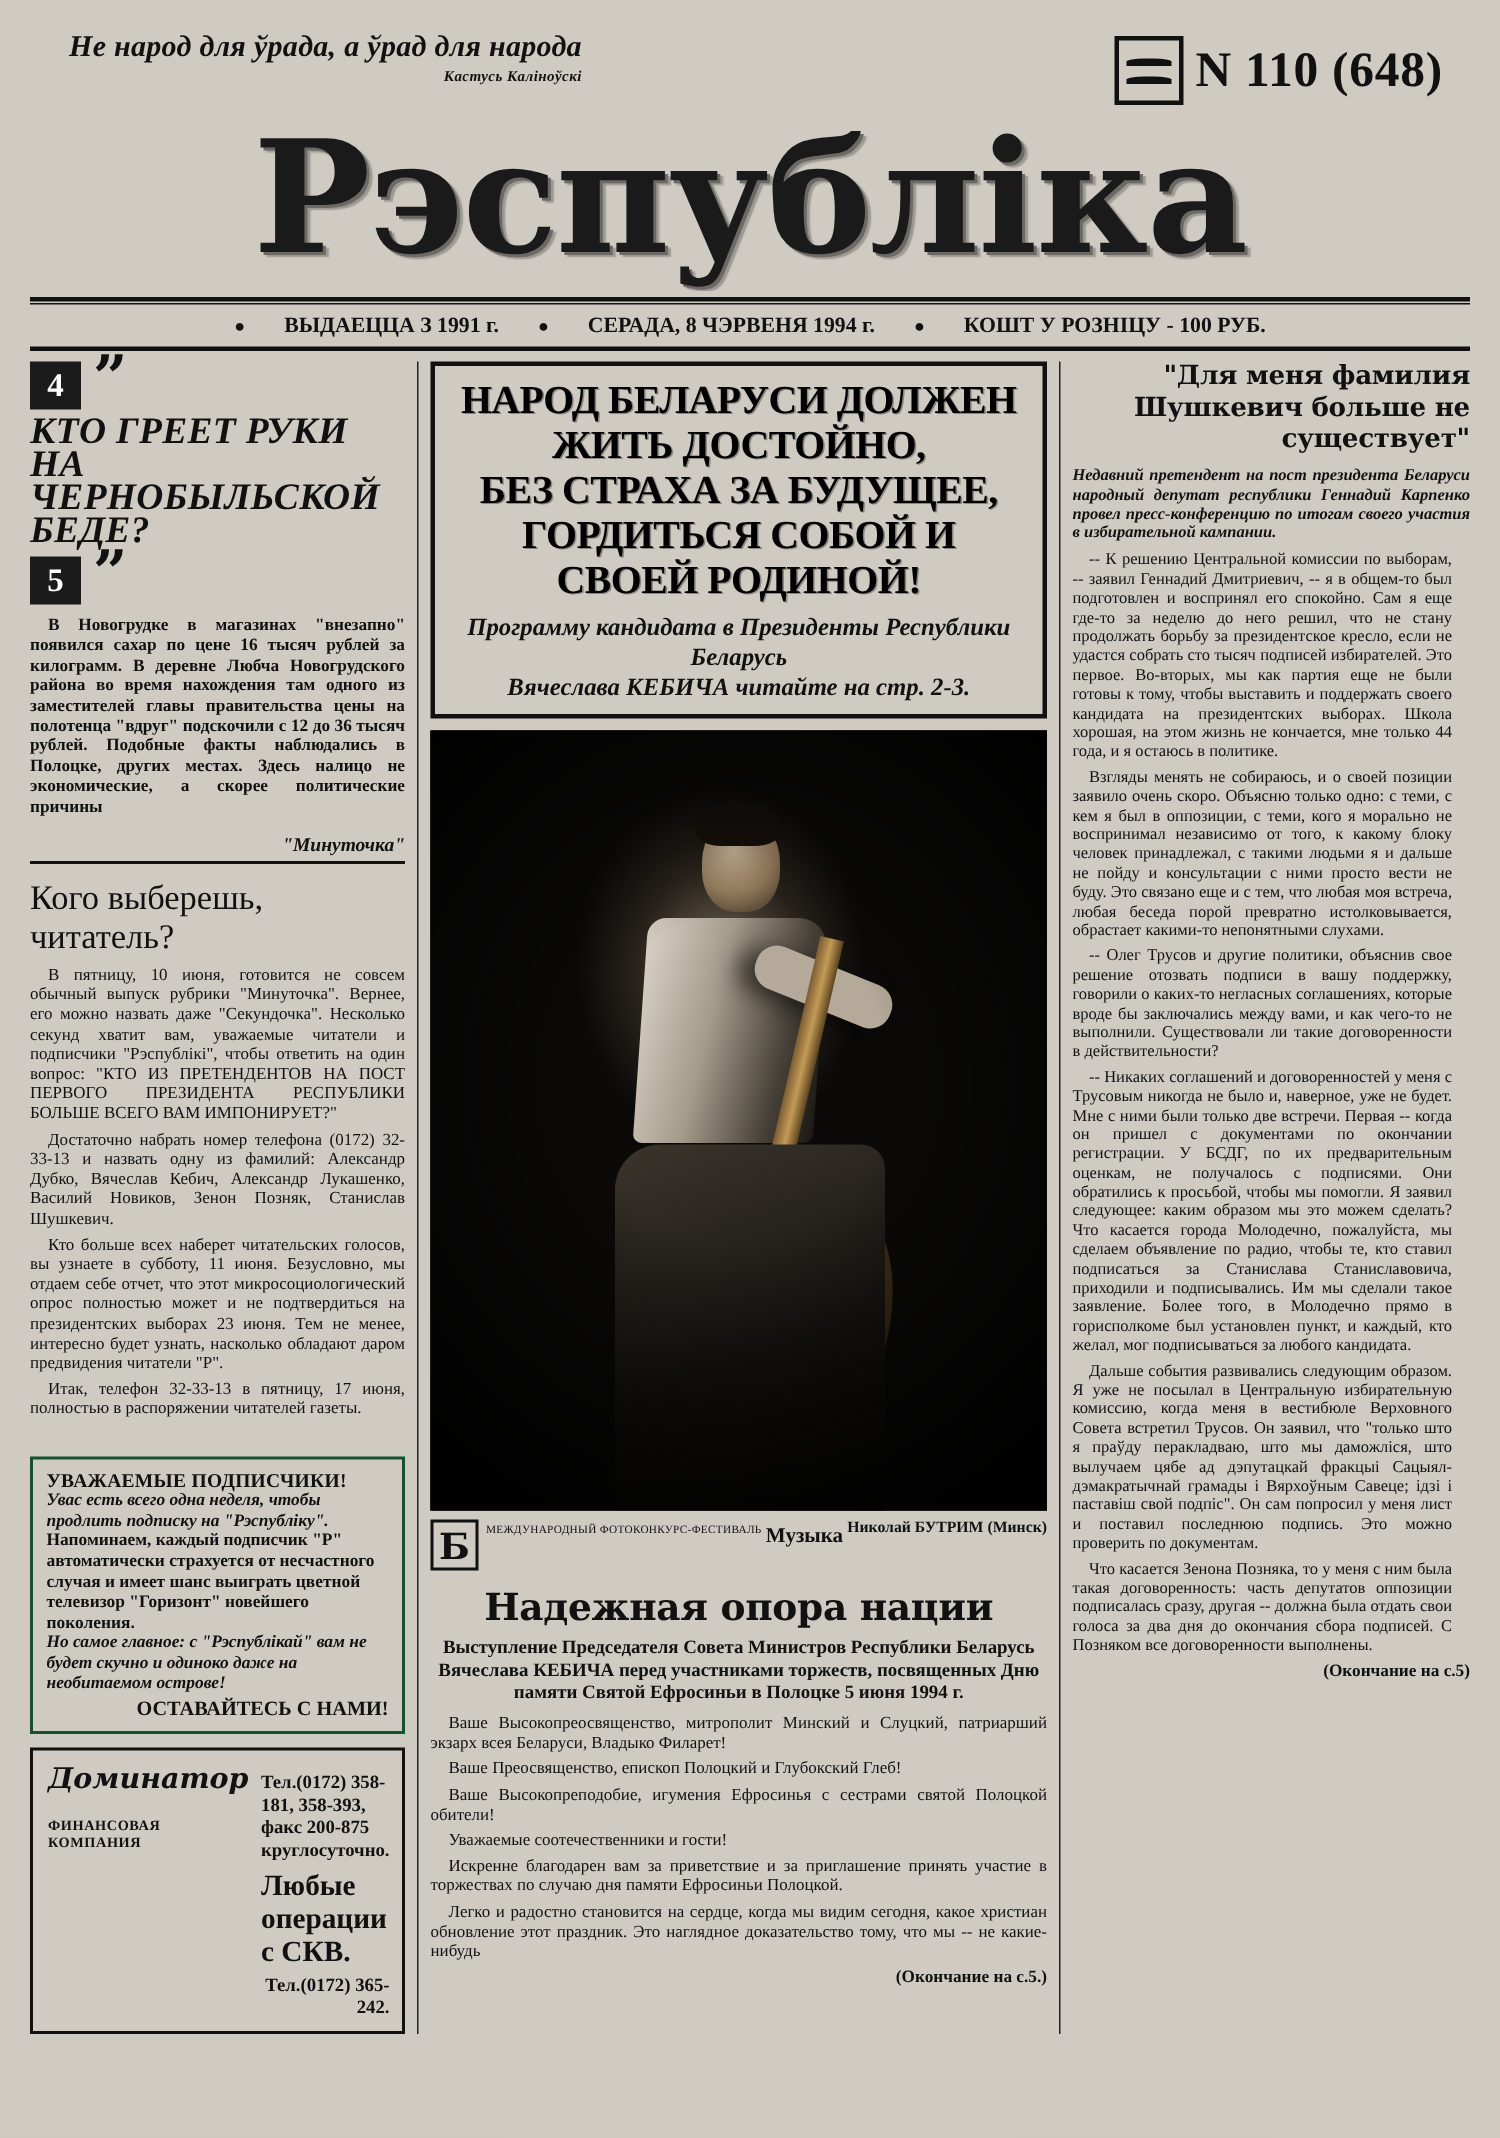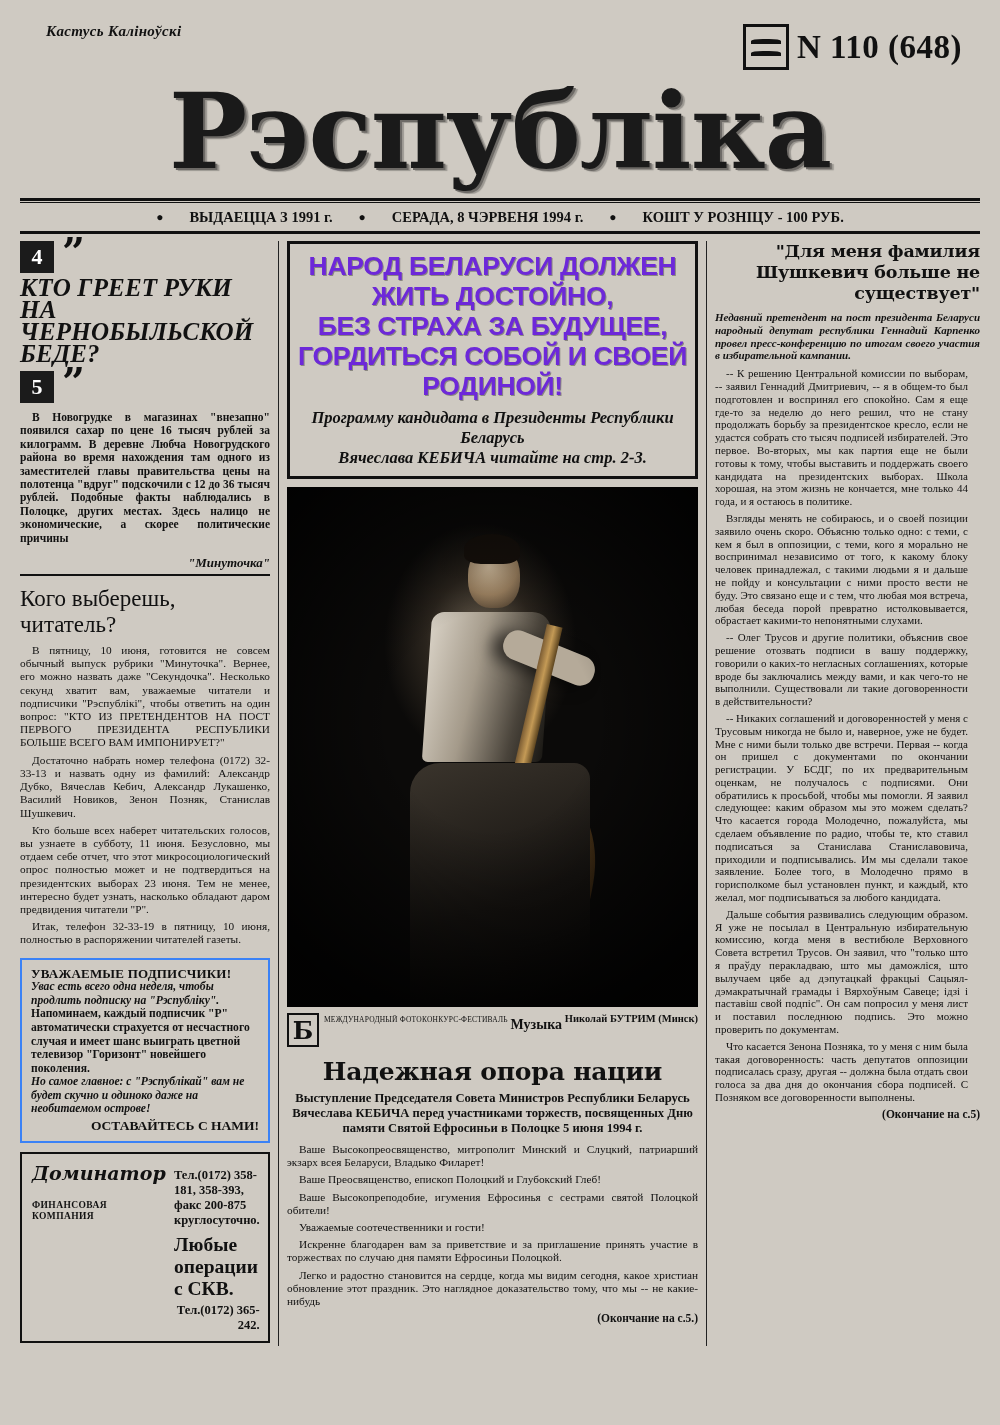--- a/index.html
+++ b/index.html
@@ -18,21 +18,21 @@
   }
   
   .masthead-top {
     display:flex; justify-content:space-between; align-items:flex-start;
     padding:6px 22px 0 30px;
   }
   .motto {
     font-style:italic; font-weight:bold; font-size:20px; letter-spacing:.2px;
   }
   .motto-author {
-    font-style:italic; font-weight:bold; font-size:15px; text-align:left;
+    font-style:italic; font-weight:bold; font-size:10px; text-align:right;
     margin-top:3px; letter-spacing:.3px;
   }
   .issue-wrap { display:flex; align-items:center; gap:8px; padding-top:4px; }
   .issue-logo {
     width:46px; height:46px; border:3px solid #111; position:relative; background:#cfcac2;
   }
   .issue-logo span { position:absolute; left:5px; right:5px; height:5px; background:#111; }
   .issue-logo span:nth-child(1){ top:12px; border-radius:40% 40% 0 0;}
   .issue-logo span:nth-child(2){ top:24px; border-radius:40% 40% 0 0;}
   .issue-no { font-size:33px; font-weight:bold; letter-spacing:.5px; }
@@ -97,23 +97,23 @@
     font-size:23px; line-height:26px; margin:10px 0 6px 0; font-family:"Liberation Serif",serif;
   }
   .body-sm { font-size:11.3px; line-height:13.2px; text-align:justify; }
   .body-sm p { margin:0 0 4px 0; text-indent:12px;}
 
   
   .banner {
     border:3px solid #111; padding:7px 8px 8px 8px; background:#cfcac2;
   }
   .banner h1 {
-    margin:0; font-family:Liberation Sans, sans-serif; font-weight:bold;
+    margin:0; font-family:Liberation Serif, serif; font-weight:bold;
     font-size:26.5px; line-height:30px; text-align:center; letter-spacing:-.3px;
-    color:#6d28d9; text-shadow:1px 1px 0 #8a8781;
+    color:#000000; text-shadow:1px 1px 0 #8a8781;
   }
   .banner .sub {
     font-style:italic; font-weight:bold; font-size:16.5px; line-height:20px;
     text-align:center; margin-top:7px;
   }
   .photo-wrap { margin-top:8px; position:relative; }
   .photo {
     width:100%; height:520px;
     background:
       radial-gradient(ellipse 120px 150px at 47% 30%, #6d6252 0%, #2a241d 45%, #0b0a09 80%),
@@ -166,21 +166,21 @@
   }
   .fest-logo { display:flex; gap:5px; align-items:flex-start;}
   .fest-b {
     width:32px; height:34px; border:2px solid #111; font-weight:bold; font-size:24px;
     text-align:center; line-height:32px; font-family:"DejaVu Serif",serif;
   }
   .fest-txt { font-size:7.5px; font-weight:normal; line-height:9px; letter-spacing:.2px; padding-top:2px;}
   .cap-main { font-size:14px; font-weight:bold; padding-top:4px;}
   .cap-credit { font-size:10.5px; font-weight:bold; text-align:right; }
   .sub-notice {
-    border:2px solid #3b82f6; margin-top:11px; padding:7px 9px 8px 9px;
+    border:2px solid #14532d; margin-top:24px; padding:7px 9px 8px 9px;
     font-size:11.6px; line-height:13.6px; font-weight:bold;
   }
   .sub-notice .hl { font-style:italic; }
   .sub-notice .big { font-size:13px; letter-spacing:.2px;}
   .sub-notice .end { text-align:right; font-size:13.5px; font-weight:bold; margin-top:3px;}
   .art2-head {
     font-family:"DejaVu Serif",serif; font-weight:bold; font-size:25px;
     text-align:center; margin:10px 0 5px 0; letter-spacing:-.2px;
   }
   .art2-sub { font-size:12.6px; font-weight:bold; text-align:center; line-height:15px; }
@@ -214,20 +214,21 @@
   .r-body { font-size:11px; line-height:12.8px; text-align:justify; margin-top:5px;}
   .r-body p { margin:0 12px 4px 0; text-indent:11px;}
 </style>
 </head>
 <body>
 
 <div class="page">
 
   <div class="masthead-top">
     <div>
+      <div class="motto">Не народ для ўрада, а ўрад для народа</div>
       <div class="motto-author">Кастусь  Каліноўскі</div>
     </div>
     <div class="issue-wrap">
       <div class="issue-logo">
           <span></span>
           <span></span>
         </div>
       <div class="issue-no">N 110 (648)</div>
     </div>
   </div>
@@ -260,21 +261,21 @@
       <div class="news-sm">
         <span class="ind">В Новогрудке в магазинах "внезапно" появился сахар по цене 16 тысяч рублей за килограмм. В деревне Любча Новогрудского района во время нахождения там одного из заместителей главы правительства цены на полотенца "вдруг" подскочили с 12 до 36 тысяч рублей. Подобные факты наблюдались в Полоцке, других местах. Здесь налицо не экономические, а скорее политические причины</span>
       </div>
 
       <div class="tag-right">"Минуточка"</div>
       <div class="h-serif">Кого выберешь, читатель?</div>
       <div class="body-sm">
         <p>В пятницу, 10 июня, готовится не совсем обычный выпуск рубрики "Минуточка". Вернее, его можно назвать даже "Секундочка". Несколько секунд хватит вам, уважаемые читатели и подписчики "Рэспублікі", чтобы ответить на один вопрос: "КТО ИЗ ПРЕТЕНДЕНТОВ НА ПОСТ ПЕРВОГО ПРЕЗИДЕНТА РЕСПУБЛИКИ БОЛЬШЕ ВСЕГО ВАМ ИМПОНИРУЕТ?"</p>
         <p>Достаточно набрать номер телефона (0172) 32-33-13 и назвать одну из фамилий: Александр Дубко, Вячеслав Кебич, Александр Лукашенко, Василий Новиков, Зенон Позняк, Станислав Шушкевич.</p>
         <p>Кто больше всех наберет читательских голосов, вы узнаете в субботу, 11 июня. Безусловно, мы отдаем себе отчет, что этот микросоциологический опрос полностью может и не подтвердиться на президентских выборах 23 июня. Тем не менее, интересно будет узнать, насколько обладают даром предвидения читатели "Р".</p>
-        <p>Итак, телефон 32-33-19 в пятницу, 10 июня, полностью в распоряжении читателей газеты.</p>
+        <p>Итак, телефон 32-33-13 в пятницу, 17 июня, полностью в распоряжении читателей газеты.</p>
       </div>
 
       <div class="sub-notice">
         <div class="big">УВАЖАЕМЫЕ ПОДПИСЧИКИ!</div>
         <div class="hl">Увас есть всего одна неделя, чтобы продлить подписку на "Рэспубліку".</div>
         <div>Напоминаем, каждый подписчик "Р" автоматически страхуется от несчастного случая и имеет шанс выиграть цветной телевизор "Горизонт" новейшего поколения.</div>
         <div class="hl">Но самое главное: с "Рэспублікай" вам не будет скучно и одиноко даже на необитаемом острове!</div>
         <div class="end">ОСТАВАЙТЕСЬ С НАМИ!</div>
       </div>
 

